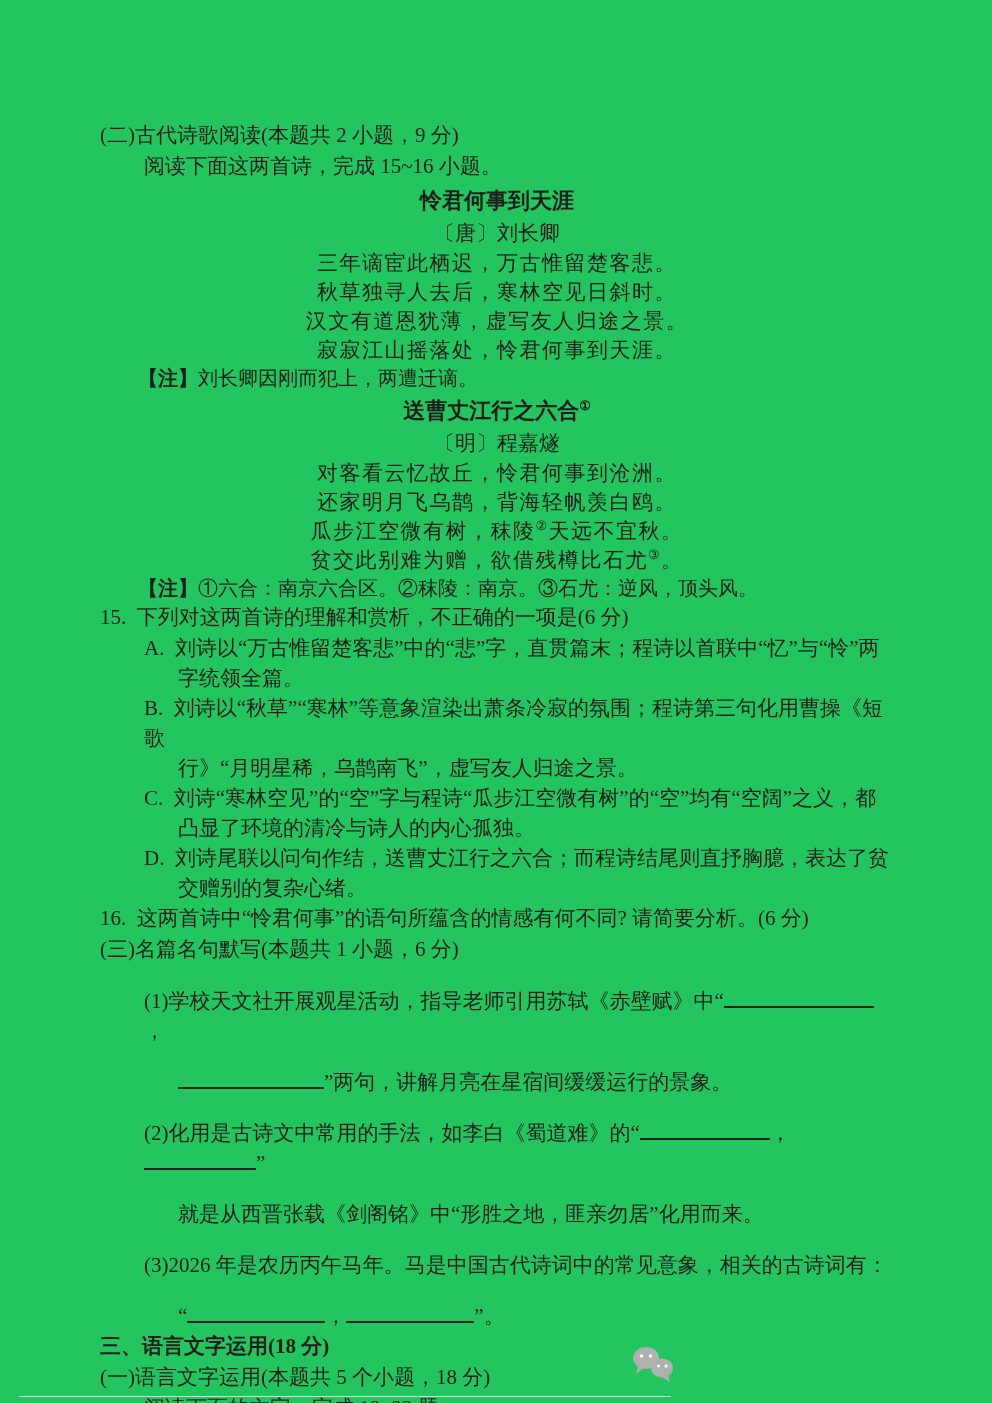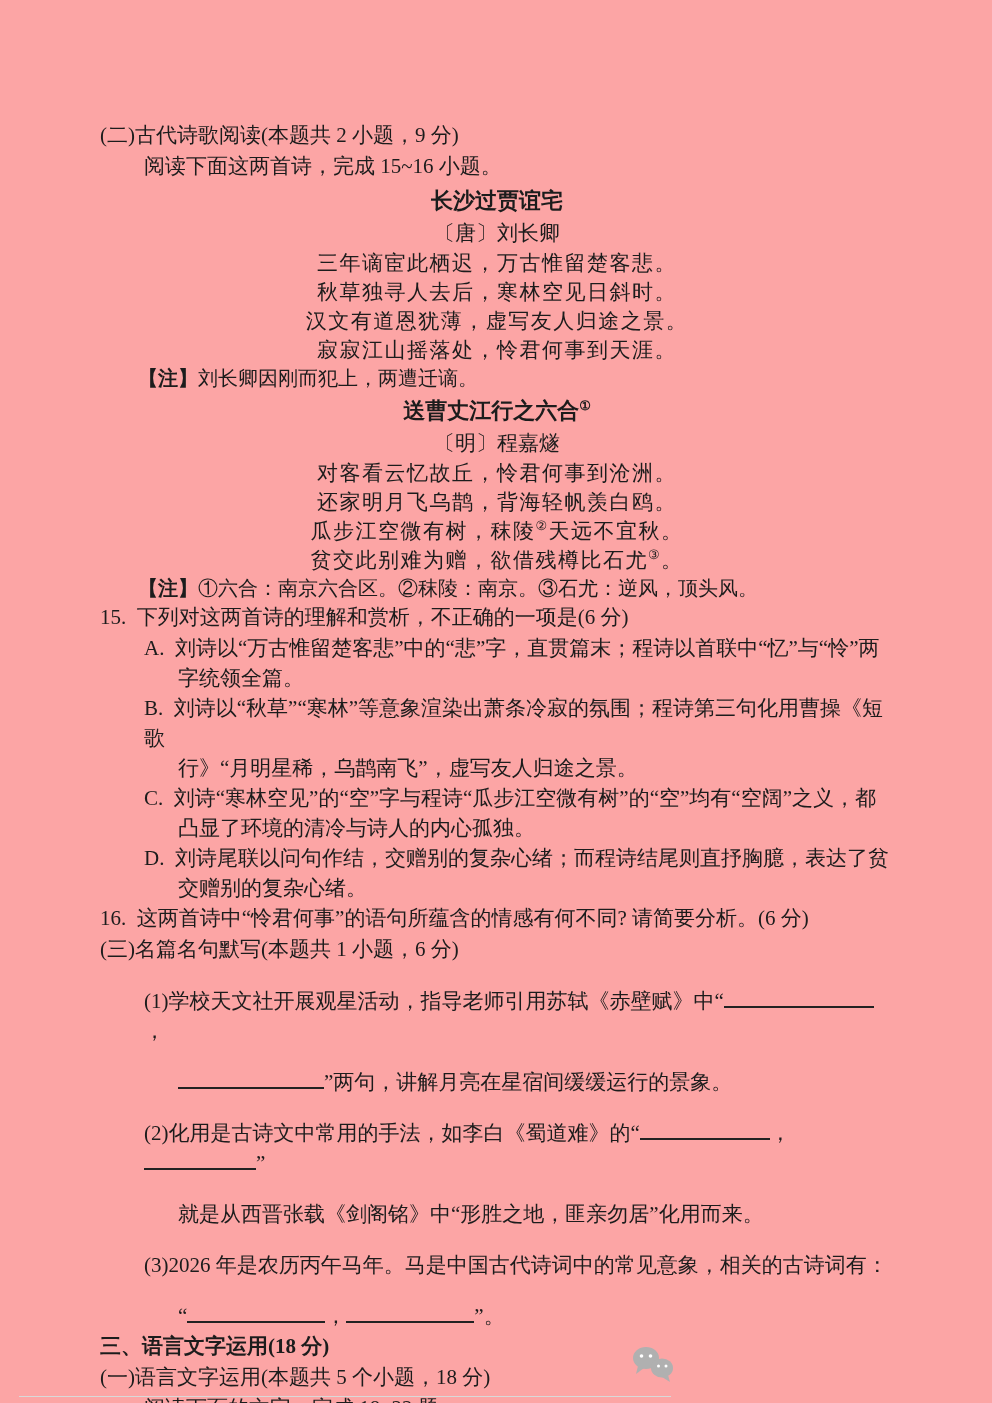--- a/index.html
+++ b/index.html
@@ -1,19 +1,19 @@
 <!DOCTYPE html>
 <html><head>
 <meta charset="utf-8">
 <style>
   html,body { margin:0; padding:0; background:#ffffff; }
   .sheet {
     position:relative;
     width:992px; height:1403px;
-    background:#fca5a5;
+    background:#22c55e;
     overflow:hidden;
     font-family:"Liberation Serif","DejaVu Serif",serif;
     color:#1c1c1c;
   }
   .content { position:absolute; left:100px; top:120px; width:794px; }
   .line { font-size:21px; line-height:31px; white-space:pre-wrap; }
   .ind1 { padding-left:44px; }
   .ind2 { padding-left:78px; }
   .center { text-align:center; }
   .bold { font-weight:bold; }
@@ -41,21 +41,21 @@
 </style>
 </head>
 <body>
 
 <div class="sheet">
   <div class="content">
 
     <div class="line">(二)古代诗歌阅读(本题共 2 小题，9 分)</div>
     <div class="line ind1">阅读下面这两首诗，完成 15~16 小题。</div>
 
-    <div class="line center bold poem-title">长沙过贾谊宅</div>
+    <div class="line center bold poem-title">怜君何事到天涯</div>
     <div class="line center">〔唐〕刘长卿</div>
     <div class="line center poem-line">三年谪宦此栖迟，万古惟留楚客悲。</div>
     <div class="line center poem-line">秋草独寻人去后，寒林空见日斜时。</div>
     <div class="line center poem-line">汉文有道恩犹薄，虚写友人归途之景。</div>
     <div class="line center poem-line">寂寂江山摇落处，怜君何事到天涯。</div>
     <div class="note"><b>【注】</b><span>刘长卿因刚而犯上，两遭迁谪。</span></div>
 
     <div class="line center bold poem-title"><span>送曹丈江行之六合</span><sup class="circ">①</sup></div>
     <div class="line center">〔明〕程嘉燧</div>
     <div class="line center poem-line">对客看云忆故丘，怜君何事到沧洲。</div>
@@ -64,21 +64,21 @@
     <div class="line center poem-line"><span>贫交此别难为赠，欲借残樽比石尤</span><sup class="circ">③</sup><span>。</span></div>
     <div class="note"><b>【注】</b><span>①六合：南京六合区。②秣陵：南京。③石尤：逆风，顶头风。</span></div>
 
     <div class="line">15.  下列对这两首诗的理解和赏析，不正确的一项是(6 分)</div>
     <div class="line ind1 opt">A.  刘诗以“万古惟留楚客悲”中的“悲”字，直贯篇末；程诗以首联中“忆”与“怜”两</div>
     <div class="line ind2 opt">字统领全篇。</div>
     <div class="line ind1 opt">B.  刘诗以“秋草”“寒林”等意象渲染出萧条冷寂的氛围；程诗第三句化用曹操《短歌</div>
     <div class="line ind2 opt">行》“月明星稀，乌鹊南飞”，虚写友人归途之景。</div>
     <div class="line ind1 opt">C.  刘诗“寒林空见”的“空”字与程诗“瓜步江空微有树”的“空”均有“空阔”之义，都</div>
     <div class="line ind2 opt">凸显了环境的清冷与诗人的内心孤独。</div>
-    <div class="line ind1 opt">D.  刘诗尾联以问句作结，交赠别的复杂心绪；而程诗结尾则直抒胸臆，表达了贫</div>
+    <div class="line ind1 opt">D.  刘诗尾联以问句作结，送曹丈江行之六合；而程诗结尾则直抒胸臆，表达了贫</div>
     <div class="line ind2 opt">交赠别的复杂心绪。</div>
 
     <div class="line">16.  这两首诗中“怜君何事”的语句所蕴含的情感有何不同? 请简要分析。(6 分)</div>
 
     <div class="line">(三)名篇名句默写(本题共 1 小题，6 分)</div>
 
     <div class="line ind1 fill"><span>(1)学校天文社开展观星活动，指导老师引用苏轼《赤壁赋》中“</span><span class="blank b150"></span><span>，</span></div>
     <div class="line ind2 fill"><span class="blank b146"></span><span>”两句，讲解月亮在星宿间缓缓运行的景象。</span></div>
 
     <div class="line ind1 fill"><span>(2)化用是古诗文中常用的手法，如李白《蜀道难》的“</span><span class="blank b130"></span><span>，</span><span class="blank b112"></span><span>”</span></div>

